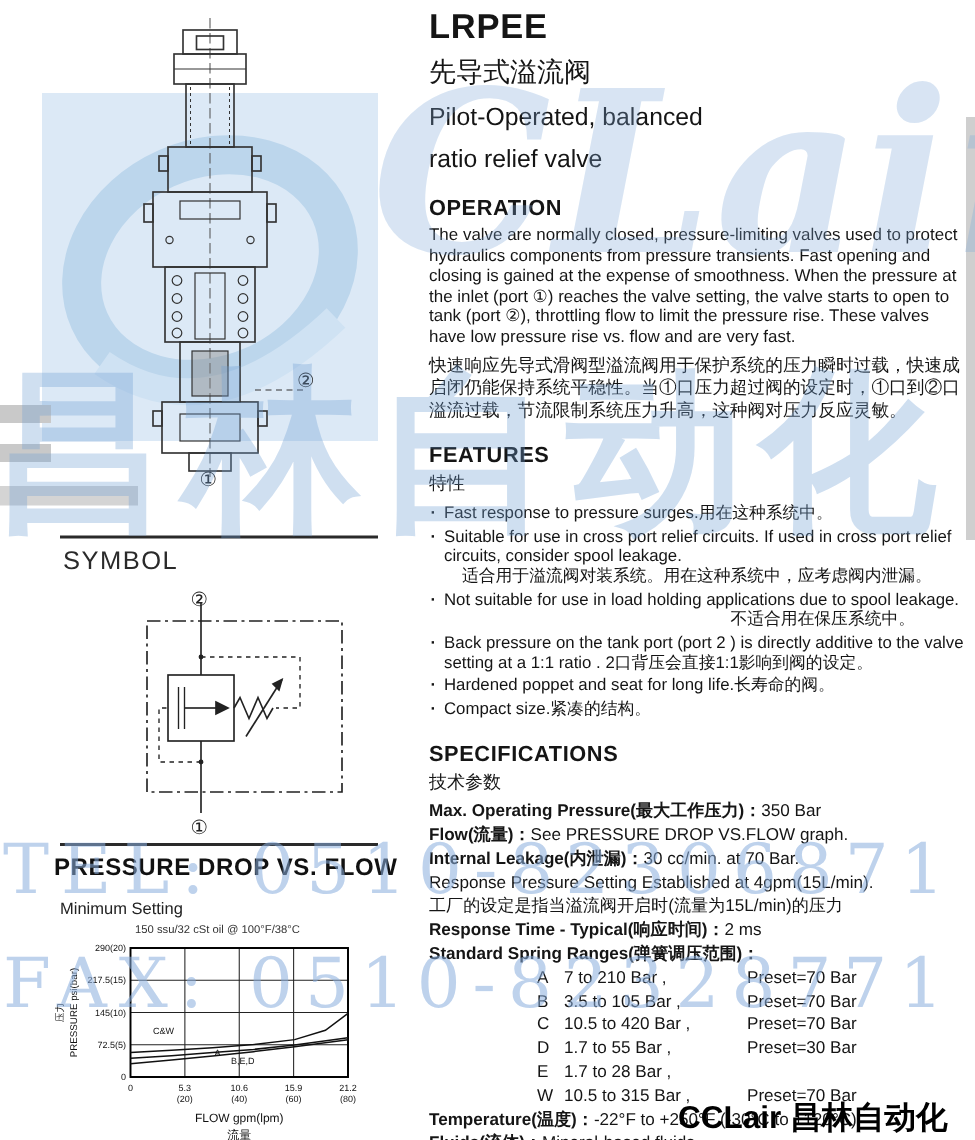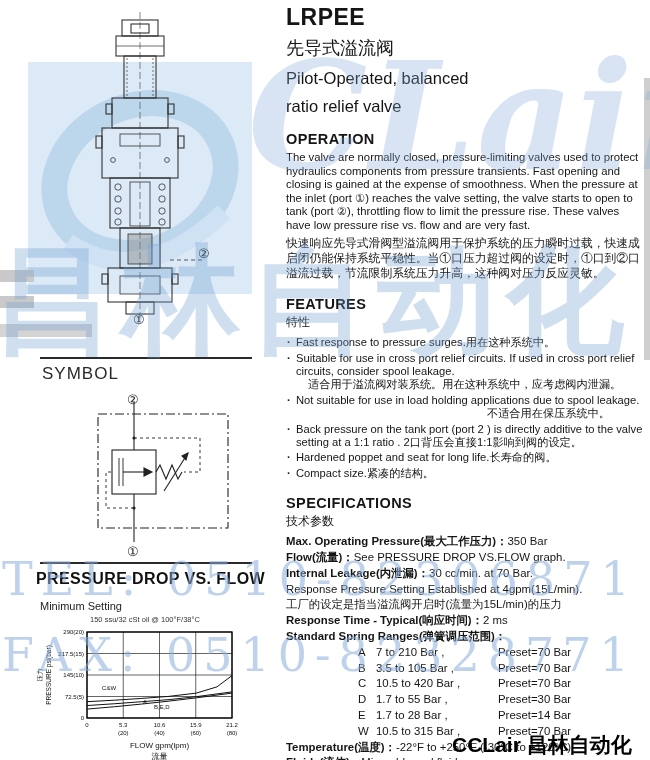--- a/index.html
+++ b/index.html
@@ -237,21 +237,20 @@
           <span>Preset=70 Bar</span>
         </div>
       <div class="spring-row">
           <span>D</span>
           <span>1.7 to 55 Bar ,</span>
           <span>Preset=30 Bar</span>
         </div>
       <div class="spring-row">
           <span>E</span>
           <span>1.7 to 28 Bar ,</span>
-          <span>Preset=14 Bar</span>
         </div>
       <div class="spring-row">
           <span>W</span>
           <span>10.5 to 315 Bar ,</span>
           <span>Preset=70 Bar</span>
         </div>
 
       <div><b>Temperature(温度)：</b><span>-22°F to +250°F (-30°C to +120°C)</span></div>
       <div><b>Fluids(流体)：</b><span>Mineral-based fluids.</span></div>
 

